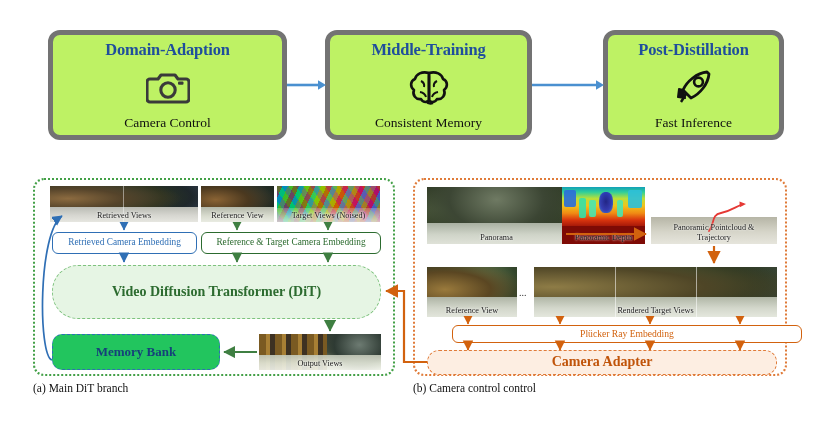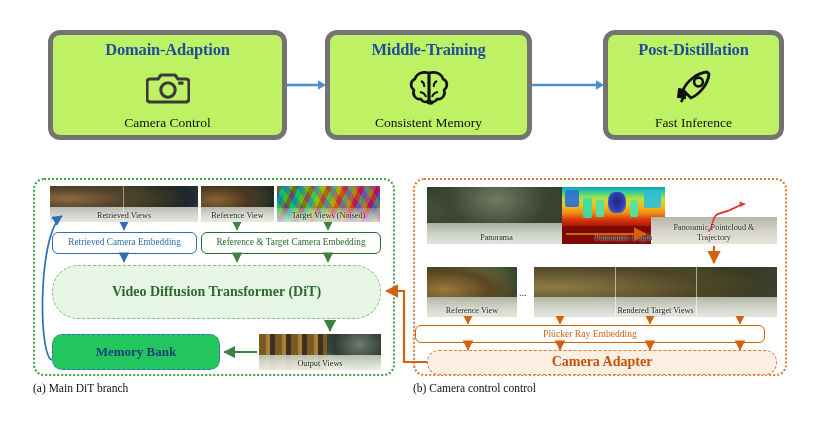--- a/index.html
+++ b/index.html
@@ -223,21 +223,21 @@
         radial-gradient(ellipse at 50% 22%,#6f7a63 0%,#3c4634 48%,transparent 80%),
         radial-gradient(ellipse at 13% 38%,#4c5a3c 0%,#28321f 55%,transparent 85%),
         radial-gradient(ellipse at 87% 38%,#4c5a3c 0%,#28321f 55%,transparent 85%),
         radial-gradient(ellipse at 50% 46%,#caa05e 0%,#7a5c2c 35%,transparent 66%),
         linear-gradient(180deg,#39432f 0%,#4a5438 42%,#8e9681 66%,#cfd2c4 100%);"></div>
       <div class="floor" style="height:36%;background:linear-gradient(180deg,#a9b0a2 0%,#cfd4c8 55%,#dfe2d8 100%);"></div>
     </div>
     <div class="cap">Panorama</div>
   </div>
 
-  <div class="thumb" style="left:562px;top:187px;width:83px;height:57px;padding-left:20px;">
+  <div class="thumb" style="left:562px;top:187px;width:83px;height:57px;">
     <div class="art">
       <div class="sky" style="background:linear-gradient(180deg,#12a0b8 0%,#2fcf9a 9%,#b8e03a 20%,#f2c21a 33%,#f08a14 46%,#d8340e 58%,#8d0b06 74%,#6b0503 100%);"></div>
       <div style="position:absolute;left:3%;top:5%;width:14%;height:30%;background:#2b6fd8;border-radius:2px;opacity:.92;"></div>
       <div style="position:absolute;left:20%;top:20%;width:9%;height:34%;background:#35e0a8;border-radius:2px;opacity:.9;"></div>
       <div style="position:absolute;left:33%;top:22%;width:8%;height:30%;background:#4ae6b0;border-radius:2px;opacity:.9;"></div>
       <div style="position:absolute;left:45%;top:8%;width:17%;height:38%;background:radial-gradient(ellipse at 50% 45%,#191c8a 0%,#2b36b8 55%,#3f8fe0 100%);border-radius:40%;opacity:.95;"></div>
       <div style="position:absolute;left:66%;top:22%;width:8%;height:30%;background:#4ae6b0;border-radius:2px;opacity:.9;"></div>
       <div style="position:absolute;left:80%;top:5%;width:16%;height:32%;background:#2fbfd8;border-radius:2px;opacity:.92;"></div>
       <div style="position:absolute;left:0;right:0;bottom:0;height:32%;background:#7e0a05;"></div>
     </div>
@@ -286,21 +286,21 @@
         radial-gradient(ellipse at 72% 30%,#6b7a66 0%,#333d32 55%,transparent 86%),
         radial-gradient(ellipse at 93% 42%,#97793f 0%,#52411f 50%,transparent 82%),
         linear-gradient(180deg,#343d2a 0%,#465030 45%,#9aa289 72%,#dadecf 100%);"></div>
       <div class="floor" style="height:40%;background:linear-gradient(180deg,#b0b6a6 0%,#d3d7cb 55%,#e4e7dd 100%);"></div>
       <div style="position:absolute;left:33.3%;top:0;bottom:0;width:1px;background:rgba(255,255,255,.55);"></div>
       <div style="position:absolute;left:66.6%;top:0;bottom:0;width:1px;background:rgba(255,255,255,.55);"></div>
     </div>
     <div class="cap">Rendered Target Views</div>
   </div>
 
-  <div class="pbox orange-solid" style="left:415px;top:325px;width:350px;height:18px;">
+  <div class="pbox orange-solid" style="left:452px;top:325px;width:350px;height:18px;">
     <span>Plücker Ray Embedding</span>
   </div>
 
   <div class="pbox orange-dash" style="left:427px;top:350px;width:350px;height:25px;">
     <span>Camera Adapter</span>
   </div>
 
   <div class="caption" style="left:413px;top:382px;width:374px;">(b) Camera control control</div>
 
   <svg class="svglayer" viewBox="0 0 816 423" xmlns="http://www.w3.org/2000/svg">

